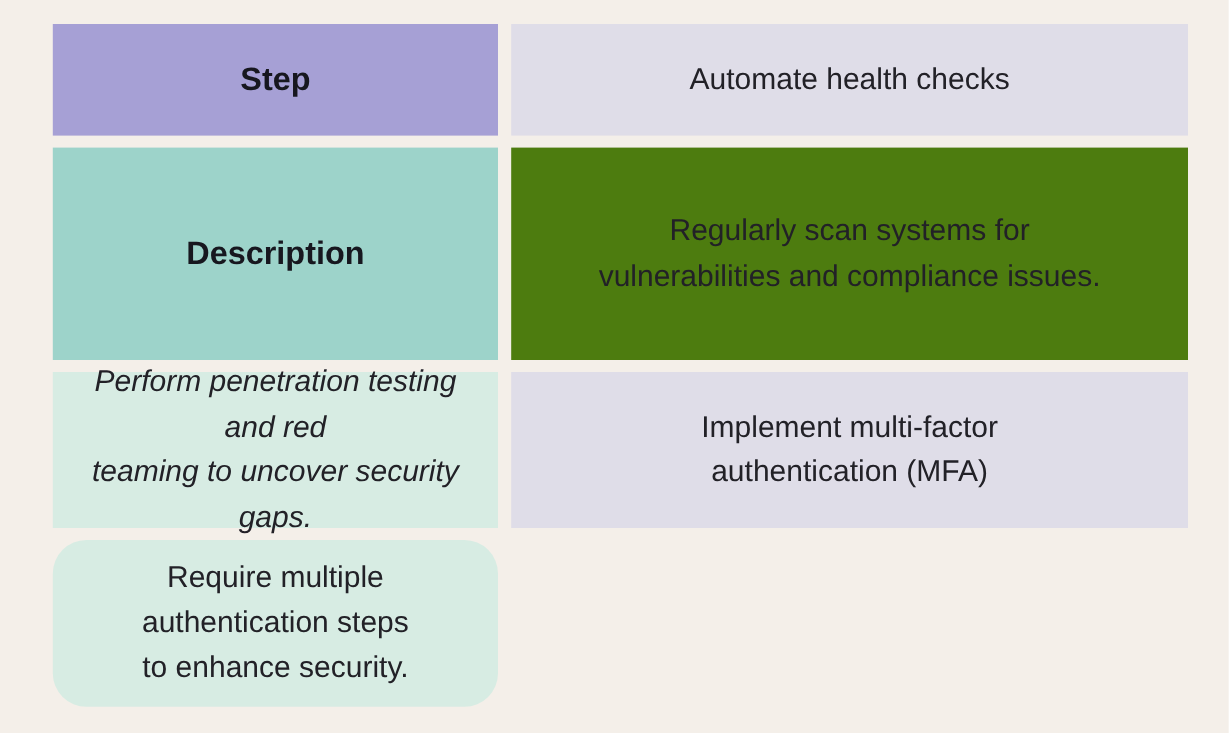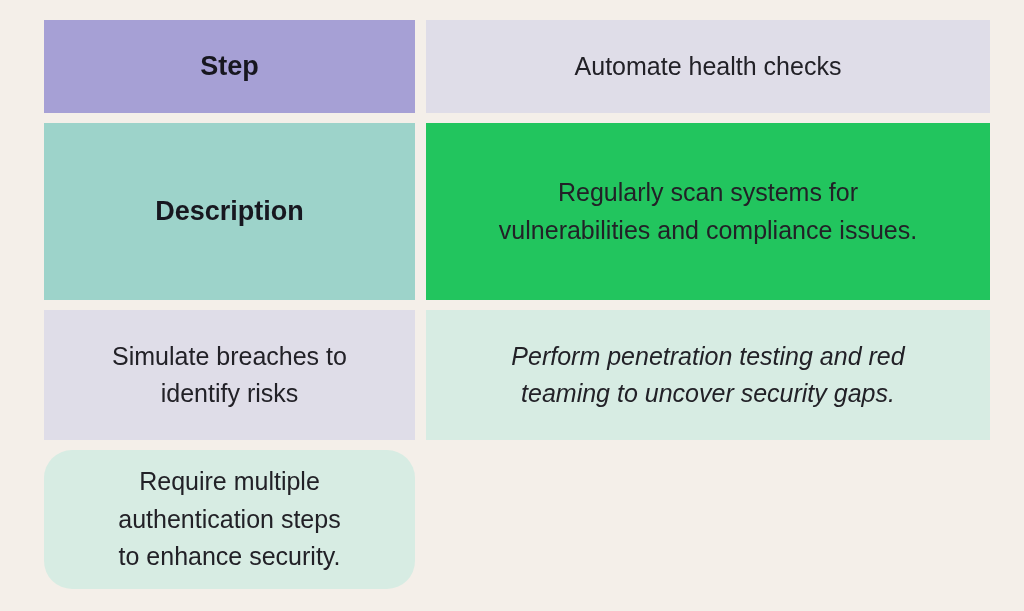--- a/index.html
+++ b/index.html
@@ -50,27 +50,27 @@
 
 <div class="canvas">
   <div class="table">
 
     <div class="cell header" style="background: rgb(166, 160, 213);">Step</div>
 
     <div class="cell" style="background: rgb(223, 221, 232);">Automate health checks</div>
 
     <div class="cell header" style="background: rgb(157, 211, 202);">Description</div>
 
-    <div class="cell" style="background: #22c55e;">Regularly scan systems for
+    <div class="cell" style="background: #4d7c0f;">Regularly scan systems for
 vulnerabilities and compliance issues.</div>
 
-    <div class="cell" style="background: rgb(223, 221, 232);">Simulate breaches to
-identify risks</div>
 
     <div class="cell" style="background: rgb(215, 236, 227); font-style: italic;">Perform penetration testing and red
 teaming to uncover security gaps.</div>
 
+    <div class="cell" style="background: rgb(223, 221, 232);">Implement multi-factor
+authentication (MFA)</div>
 
     <div class="cell" style="background: rgb(215, 236, 227); border-radius: 28px;">Require multiple authentication steps
 to enhance security.</div>
 
   </div>
 </div>
 
 </body></html>

